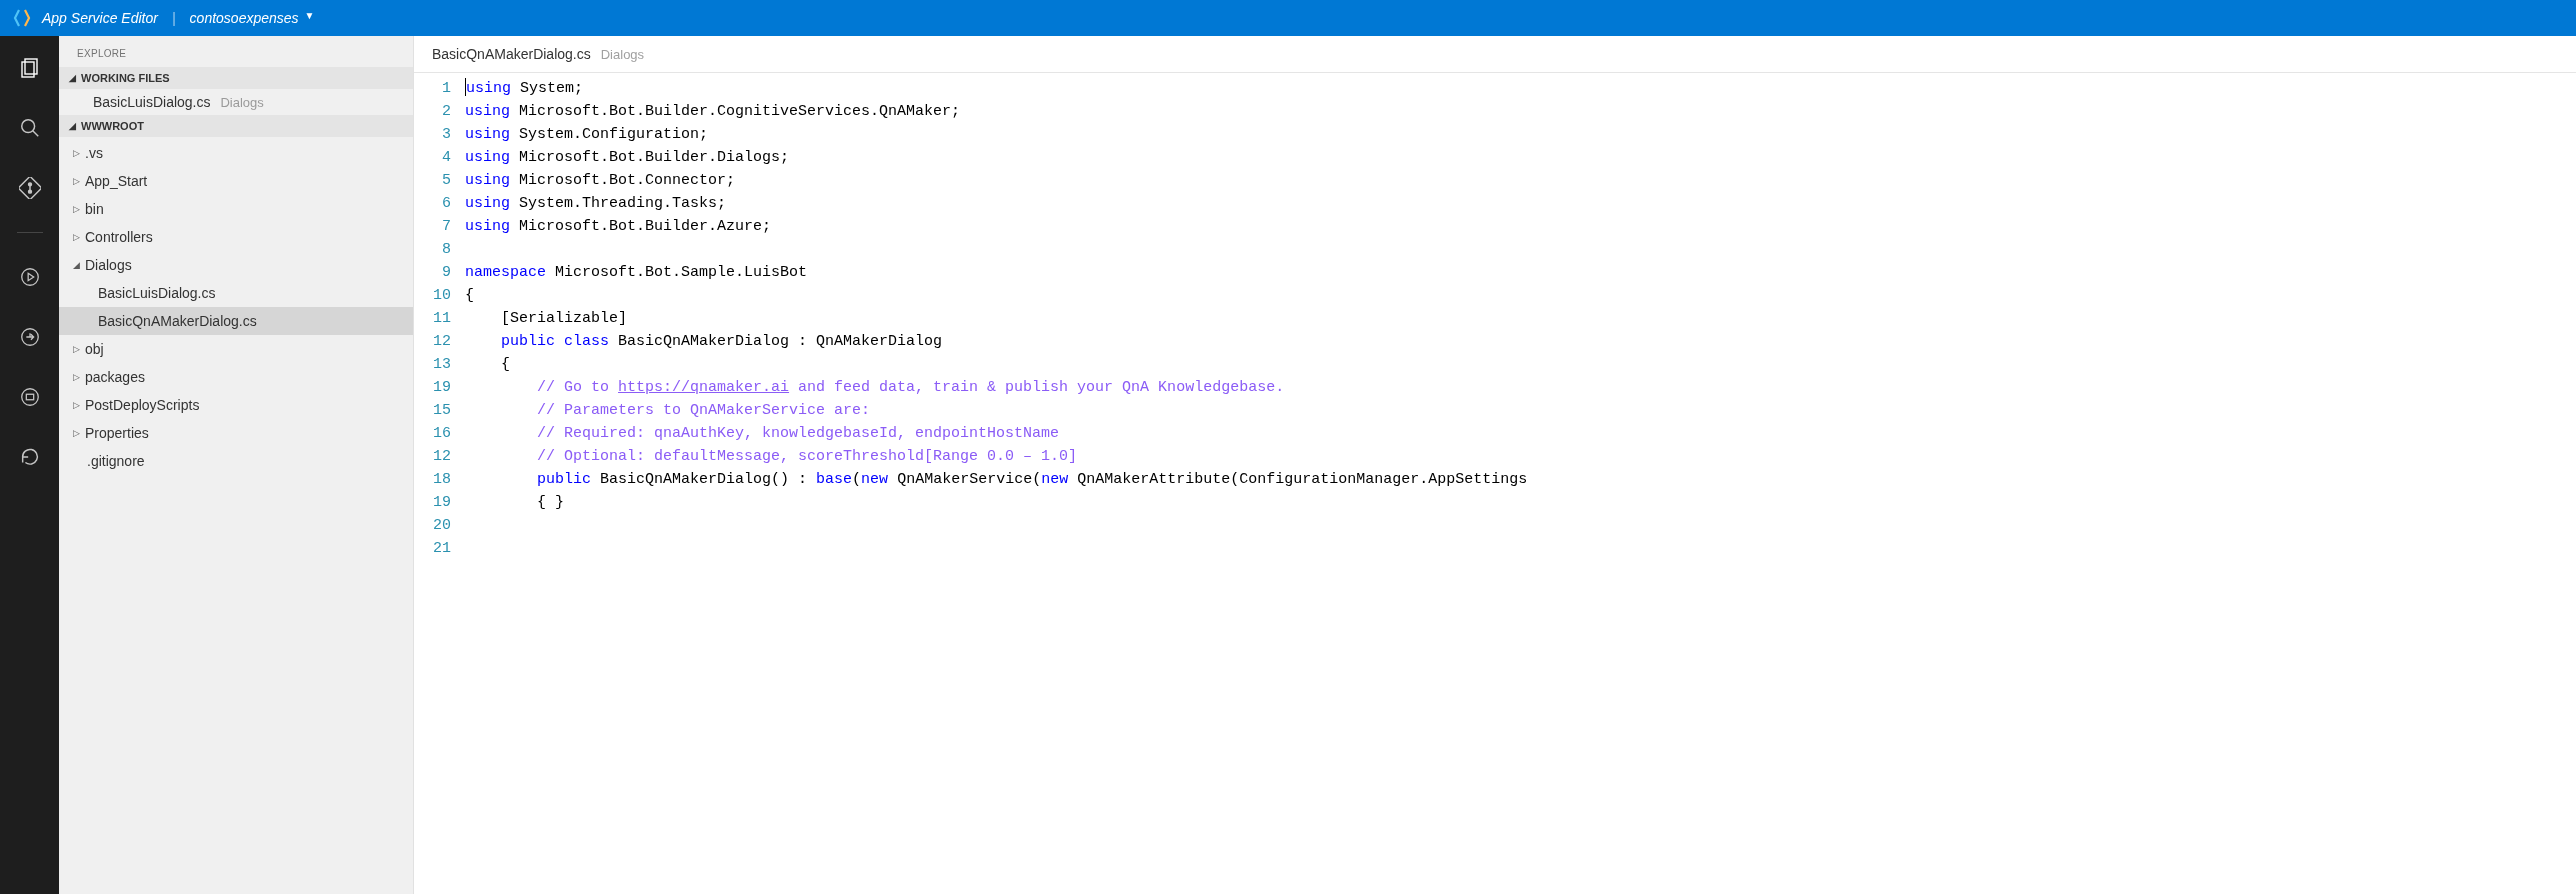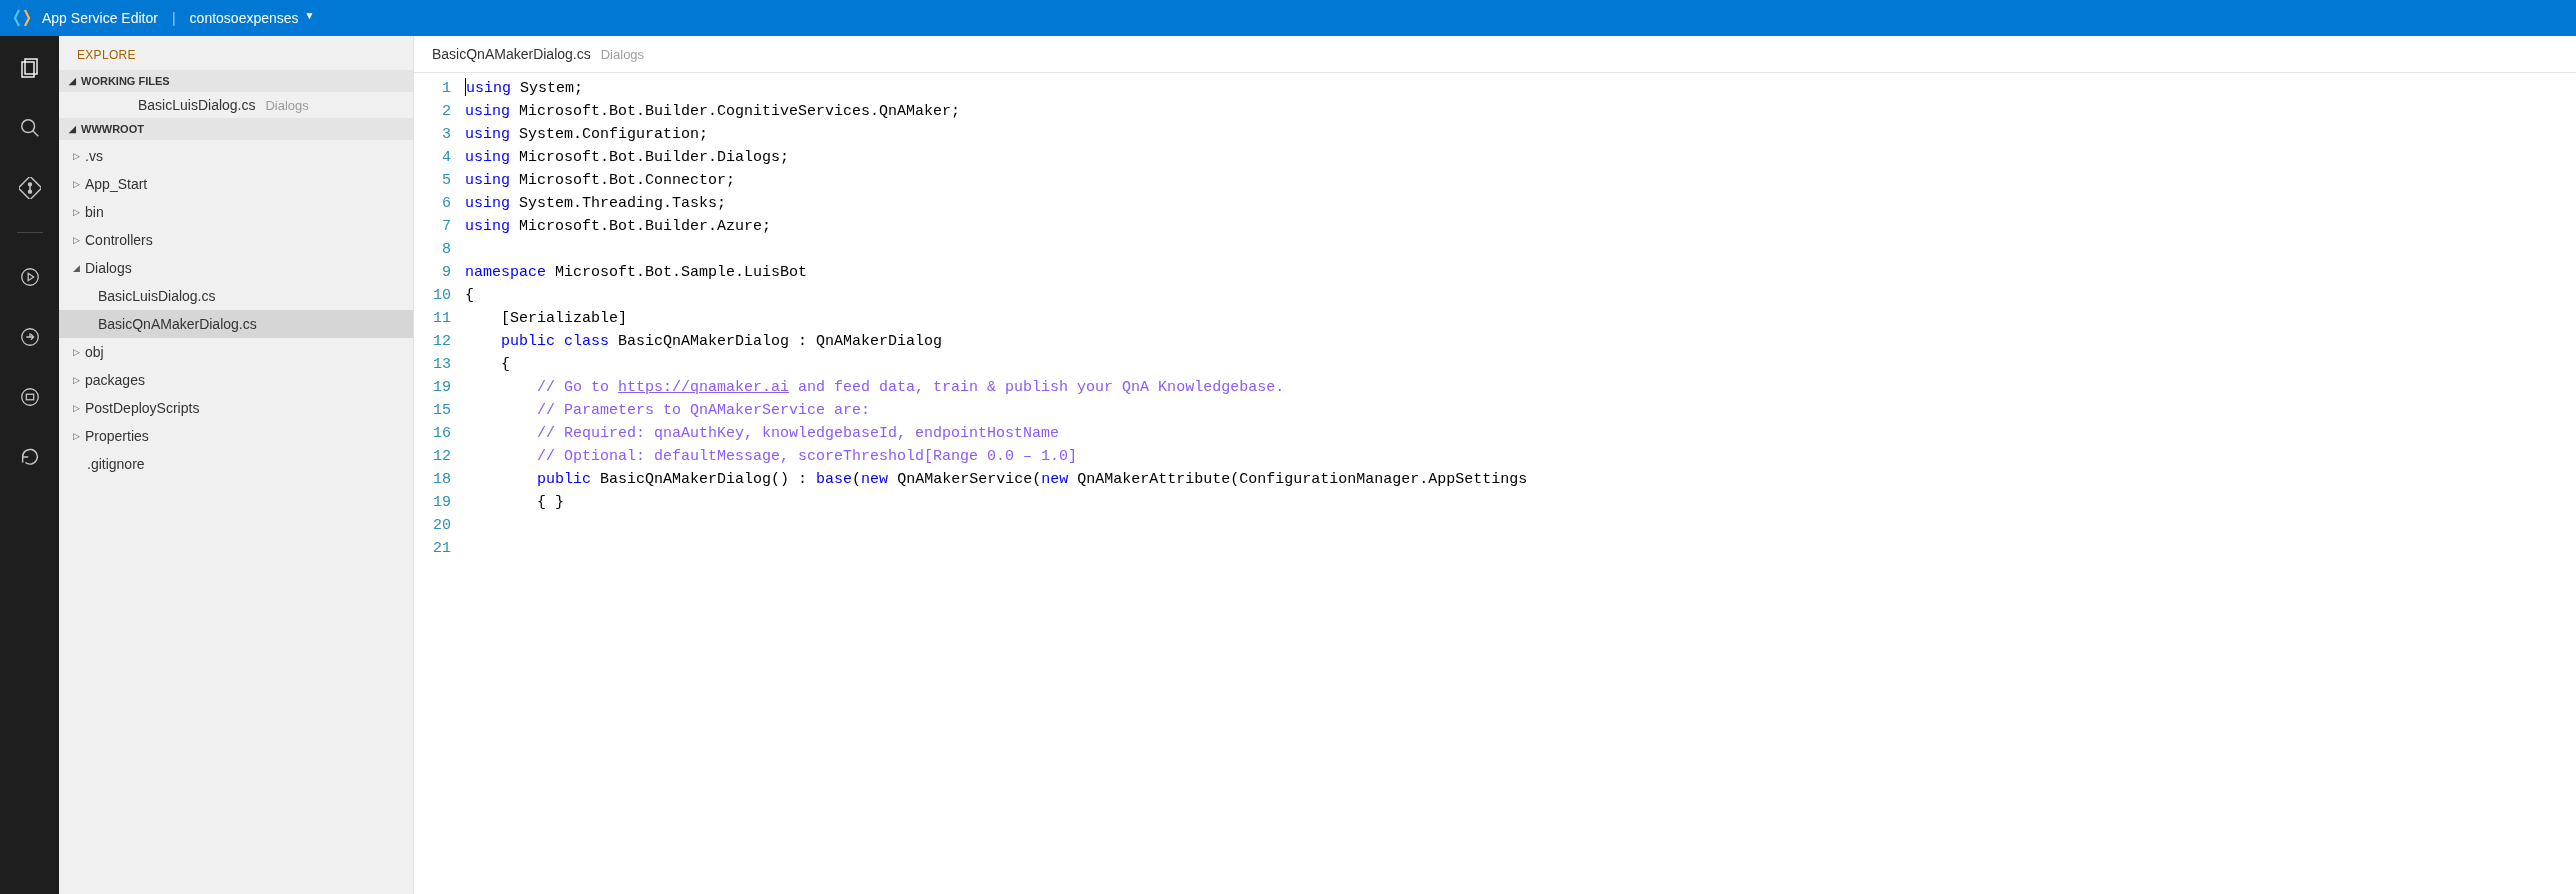--- a/index.html
+++ b/index.html
@@ -8,20 +8,21 @@
     .app { display: flex; flex-direction: column; height: 100vh; }
     
     .titlebar {
       background: #0078D4;
       color: #fff;
       height: 36px;
       display: flex;
       align-items: center;
       padding: 0 12px;
       font-size: 14px;
+      font-style: italic;
     }
     .titlebar .logo-icon { margin-right: 10px; display: inline-flex; }
     .titlebar .divider { margin: 0 14px; color: rgba(255,255,255,0.6); }
     .titlebar .app-dropdown { display: inline-flex; align-items: flex-start; cursor: pointer; }
     .titlebar .app-dropdown .chev { margin-left: 6px; font-size: 10px; }
     
     .body { flex: 1; display: flex; min-height: 0; }
     
     .activitybar {
       width: 59px;
@@ -37,37 +38,36 @@
     .activitybar .sep { width: 26px; height: 1px; background: #454545; margin: 0; }
     
     .sidebar {
       width: 355px;
       background: #F0F0F0;
       border-right: 1px solid #E1E1E1;
       display: flex;
       flex-direction: column;
       color: #333;
     }
-    .sidebar-title { padding: 12px 18px 8px; font-size: 12px; color: #a16207; letter-spacing: 0.3px; }
+    .sidebar-title { padding: 12px 18px 8px; font-size: 10px; color: #737373; letter-spacing: 0.3px; }
     .sidebar-section-head {
       background: #E4E4E4;
       padding: 5px 10px;
       font-size: 11px;
       font-weight: 700;
       color: #333;
       display: flex;
       align-items: center;
       cursor: pointer;
     }
     .sidebar-section-head .arrow { width: 12px; font-size: 9px; }
     .sidebar .wf-item {
       padding: 5px 10px 5px 34px;
       font-size: 14px;
       cursor: pointer;
-      margin-left: 45px;
     }
     .sidebar .wf-item .hint { color: #9A9A9A; margin-left: 6px; font-size: 13px; }
     .tree { padding: 2px 0; }
     .tree-row {
       display: flex;
       align-items: center;
       padding: 4px 10px;
       font-size: 14px;
       color: #333;
       cursor: pointer;

